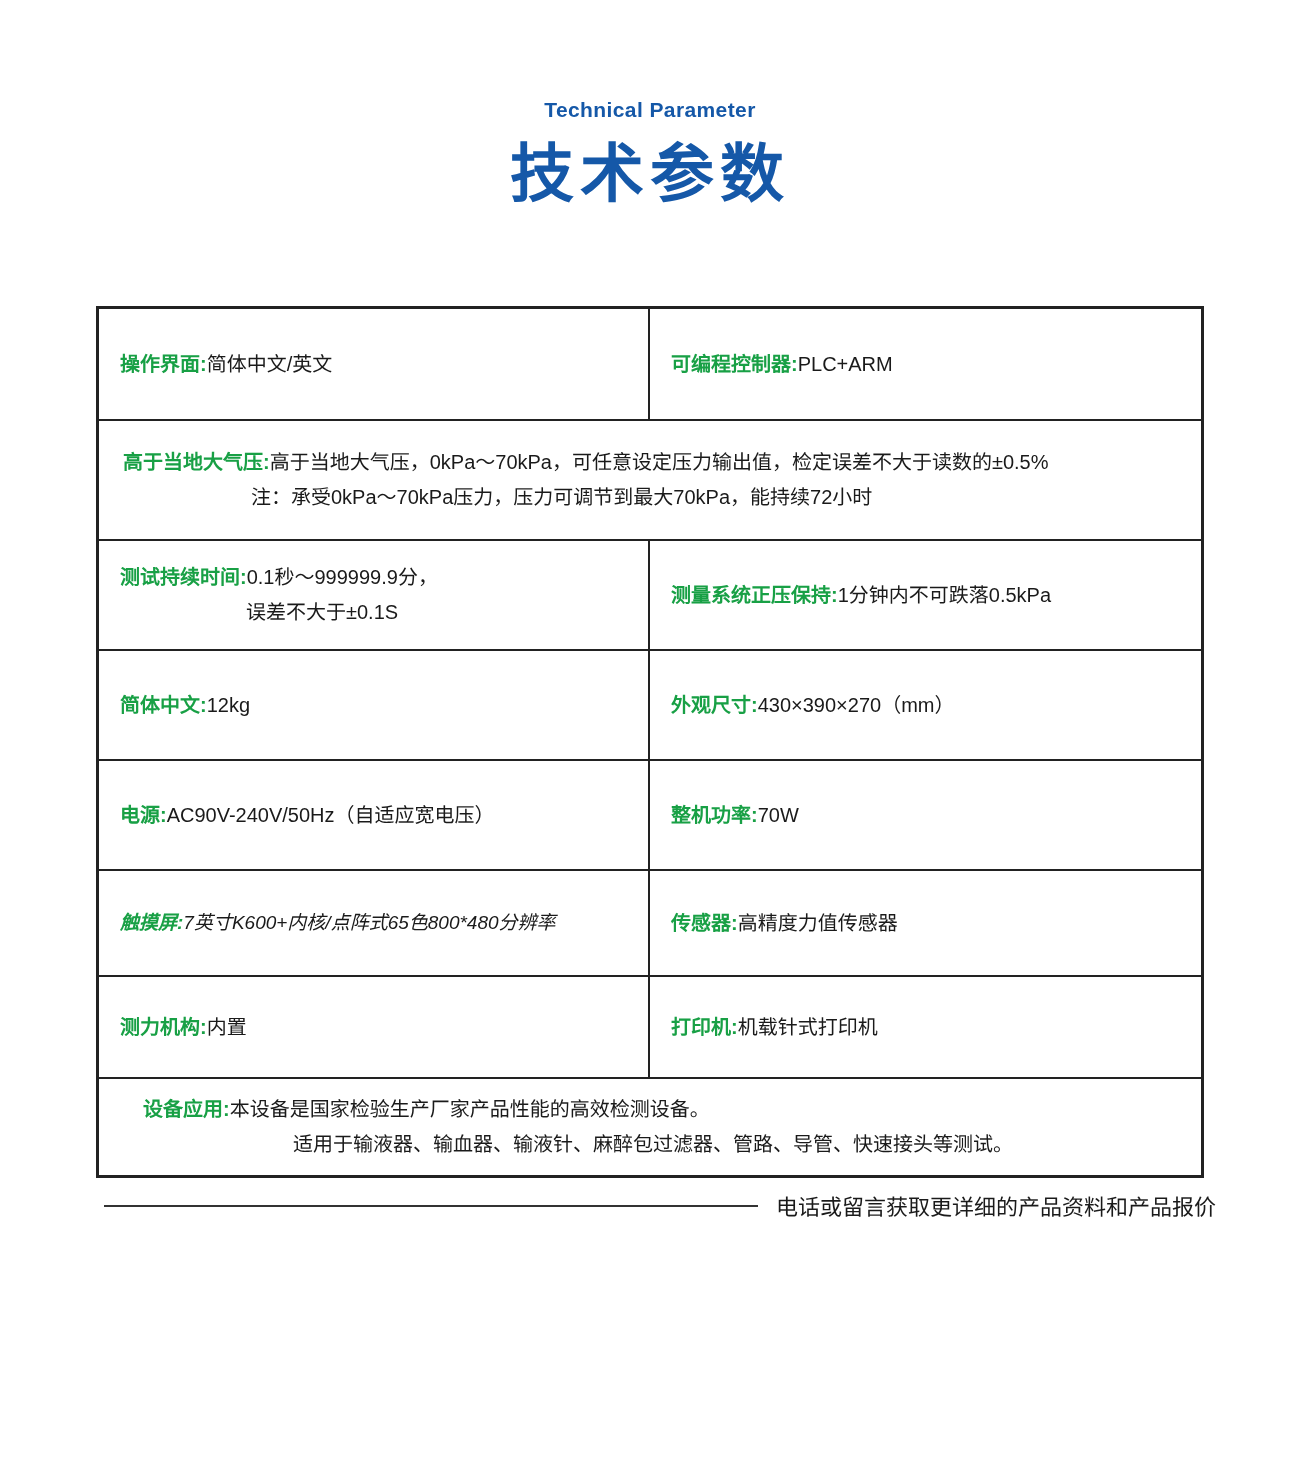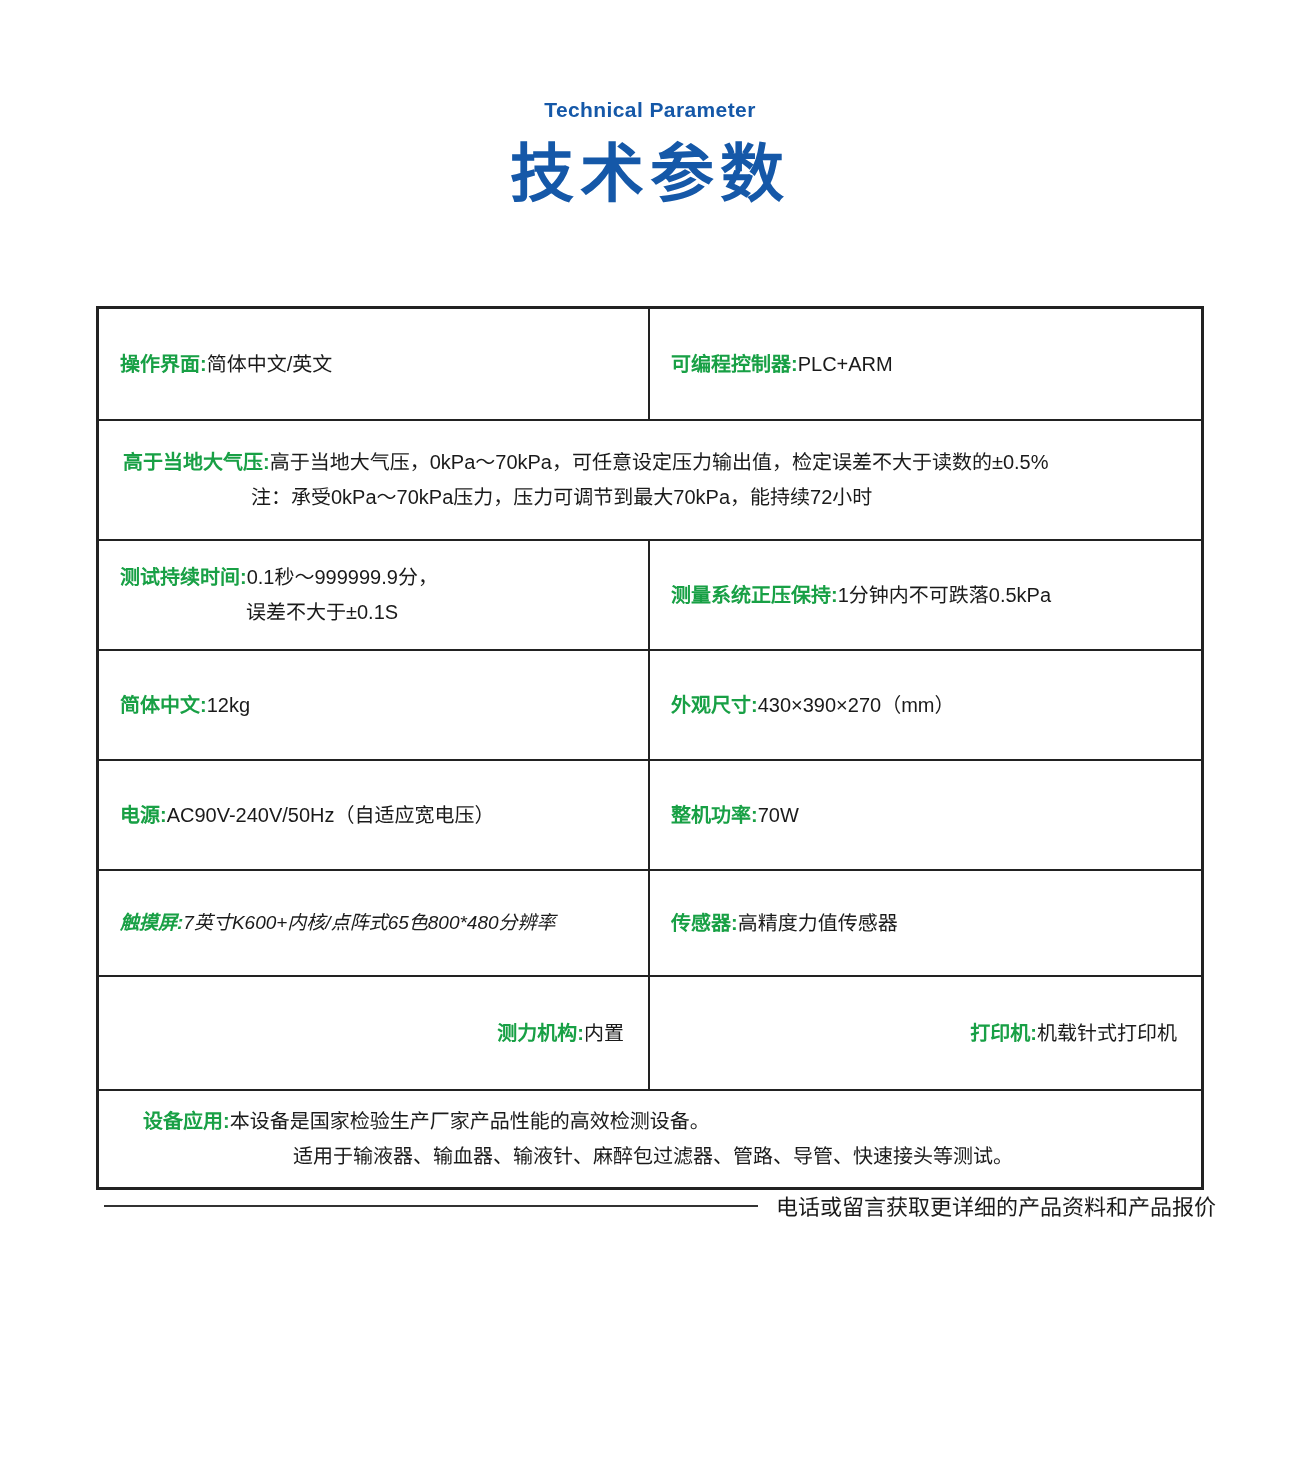--- a/index.html
+++ b/index.html
@@ -78,21 +78,21 @@
   }
   .spec-cell.left-cell {
     border-right: 2px solid #222222;
   }
   .spec-cell.h1 { height: 110px; }
   .spec-cell.h2 { height: 118px; }
   .spec-cell.h3 { height: 108px; }
   .spec-cell.h4 { height: 108px; }
   .spec-cell.h5 { height: 108px; }
   .spec-cell.h6 { height: 104px; }
-  .spec-cell.h7 { height: 112px; justify-content: flex-end; }
+  .spec-cell.h7 { height: 100px; }
   .spec-cell.h8 { height: 96px; padding-left: 44px; }
 
   .pair {
     font-size: 0;
     line-height: 1.55;
   }
   .lbl {
     font-size: 20px;
     font-weight: bold;
     color: #18a045;

